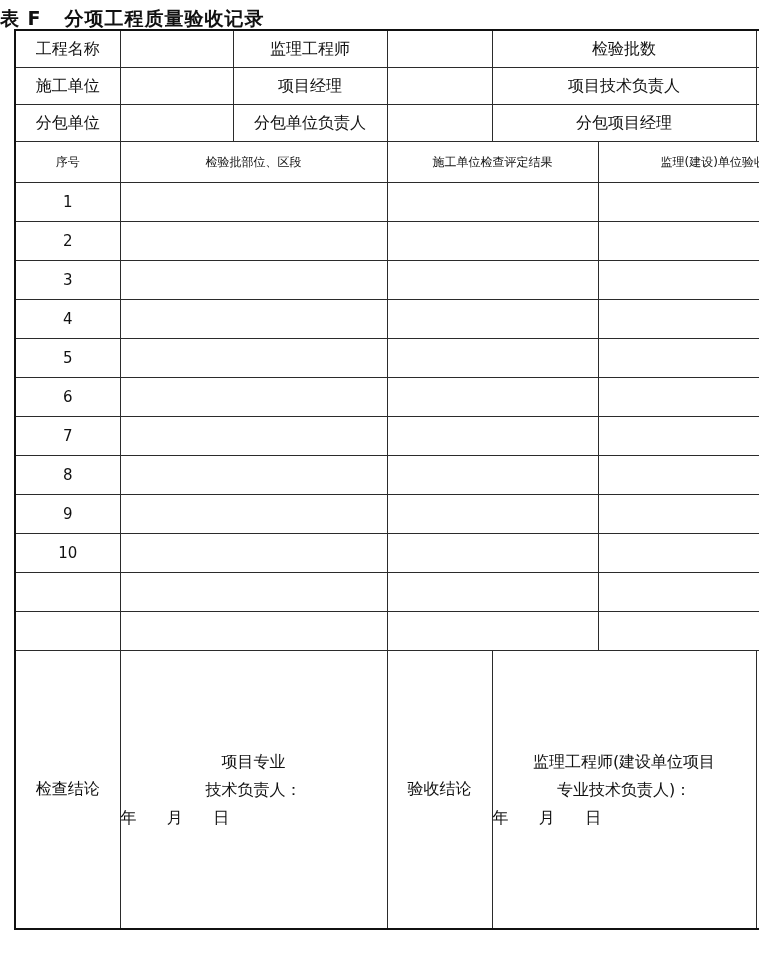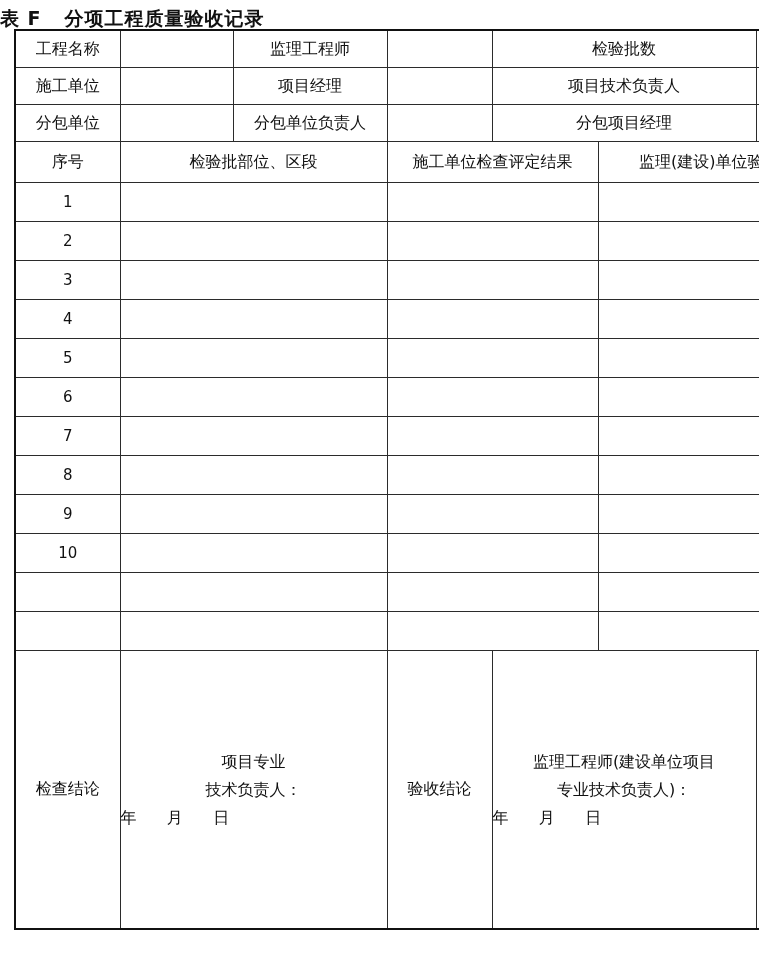--- a/index.html
+++ b/index.html
@@ -56,21 +56,21 @@
     vertical-align: middle;
     background: #ffffff;
   }
 
   
   table.form {
     border: 2px solid #111111;
   }
 
   .r-head td { height: 36px; }
-  .r-colhead td { height: 40px; font-size: 16px; margin-left: 27px; }
+  .r-colhead td { height: 40px; font-size: 12px; margin-left: 27px; }
   .r-data td { height: 38px; }
   .r-empty td { height: 38px; }
 
   .cell-label { font-size: 16px; white-space: nowrap; }
   .cell-blank { }
 
   .seq-num { font-size: 15px; }
 
   
   .r-foot td {

